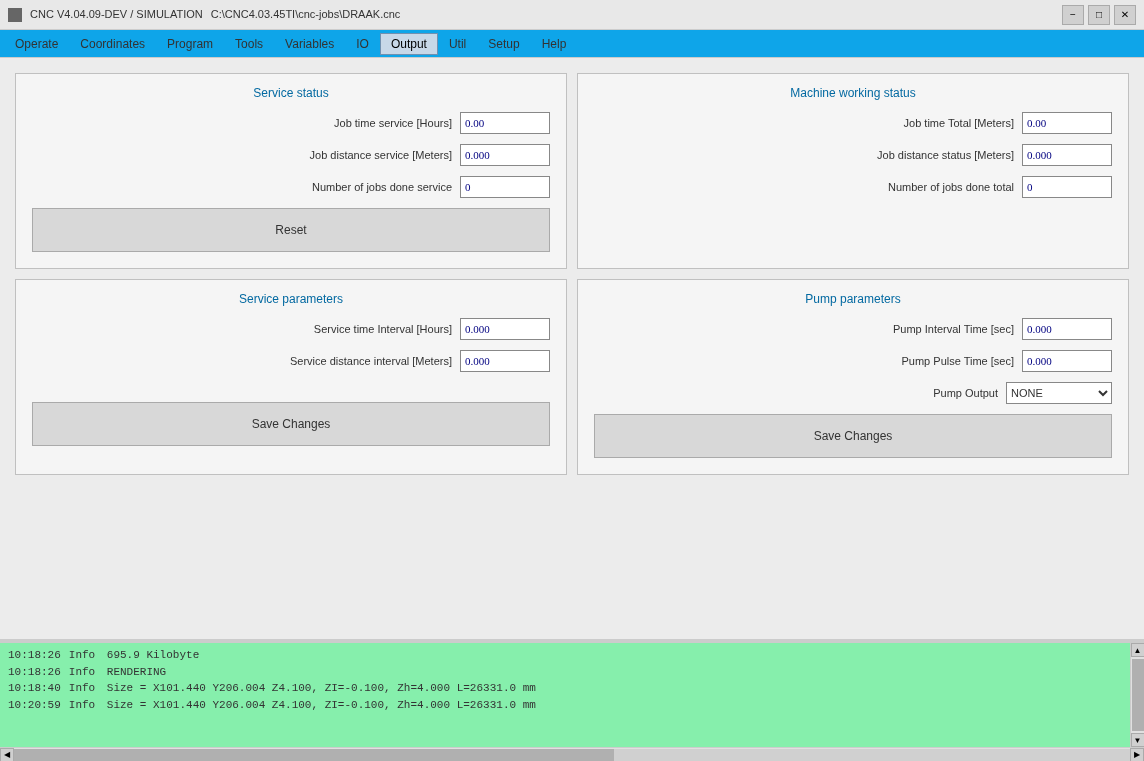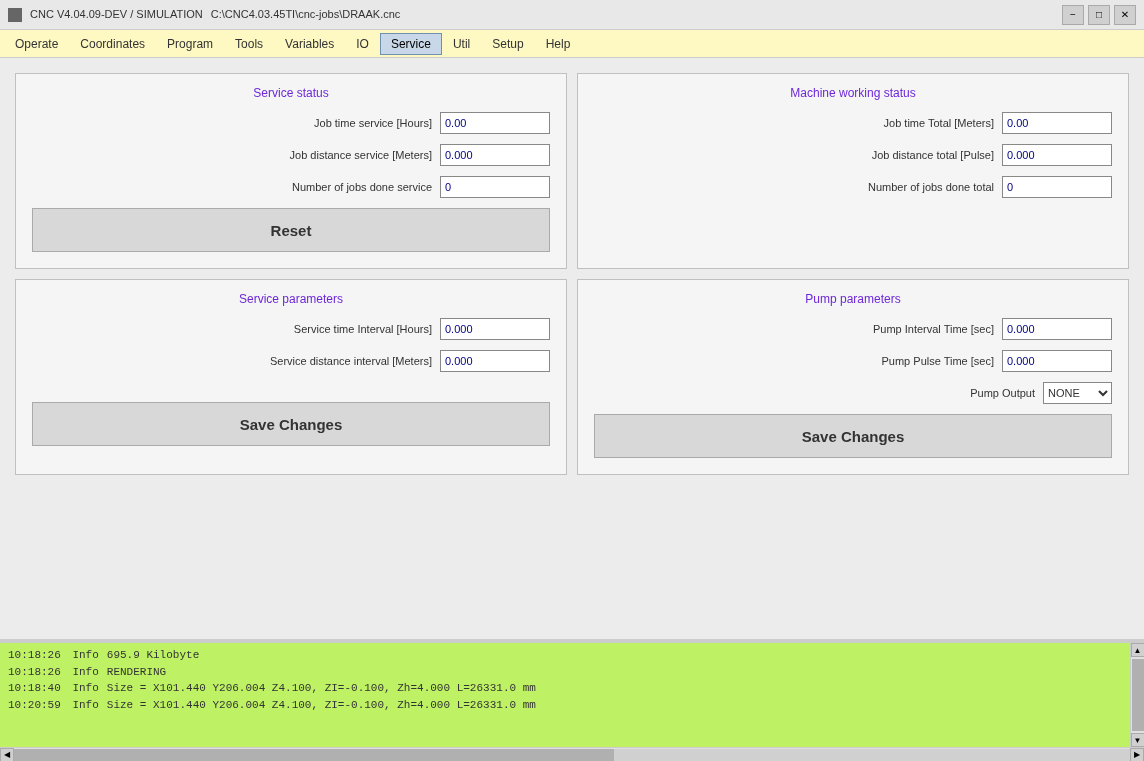--- a/index.html
+++ b/index.html
@@ -49,21 +49,21 @@
       cursor: pointer;
       display: flex;
       align-items: center;
       justify-content: center;
       font-size: 10px;
     }
 
     
     .menu-bar {
       height: 28px;
-      background: #fef9c3;
+      background: #0ea5e9;
       border-bottom: 1px solid #ccc;
       display: flex;
       align-items: center;
       padding: 0 4px;
     }
     .menu-item {
       padding: 3px 10px;
       font-size: 12px;
       cursor: pointer;
       color: #333;
@@ -94,81 +94,79 @@
     .panel {
       flex: 1;
       background: #f5f5f5;
       border: 1px solid #c0c0c0;
       padding: 12px 16px 16px 16px;
     }
 
     .panel-title {
       text-align: center;
       font-size: 12px;
-      color: #6d28d9;
+      color: #0369a1;
       margin-bottom: 12px;
     }
 
     .field-row {
       display: flex;
       align-items: center;
       margin-bottom: 10px;
       justify-content: flex-end;
     }
 
     .field-label {
       font-size: 11px;
       color: #333;
       margin-right: 8px;
       text-align: right;
     }
 
     .field-input {
-      width: 110px;
+      width: 90px;
       height: 22px;
       border: 1px solid #888;
       background: white;
       padding: 2px 4px;
       font-size: 11px;
-      font-family: Liberation Sans, sans-serif;
+      font-family: Liberation Serif, serif;
       color: #000080;
     }
 
     .reset-btn, .save-btn {
       display: block;
       width: 100%;
       height: 44px;
       background: #d8d8d8;
       border: 1px solid #aaa;
       cursor: pointer;
-      font-size: 15px;
+      font-size: 12px;
       font-family: inherit;
       color: #333;
       margin-top: 8px;
-      font-weight: bold;
     }
 
     .dropdown-field {
-      width: 69px;
+      width: 106px;
       height: 22px;
       border: 1px solid #888;
       background: white;
       font-size: 11px;
       font-family: inherit;
       color: #333;
     }
 
     
     .log-area {
       height: 120px;
-      background: #bef264;
+      background: #86efac;
       border-top: 2px solid #ccc;
       display: flex;
       flex-direction: column;
-      text-align: right;
     }
 
     .log-content {
       flex: 1;
       overflow-y: auto;
       padding: 4px 8px;
       font-size: 11px;
       font-family: 'Courier New', monospace;
       color: #333;
       line-height: 1.5;
@@ -268,21 +266,21 @@
 </div>
 
 <div class="menu-bar">
 
 <div class="menu-item">Operate</div>
     <div class="menu-item">Coordinates</div>
     <div class="menu-item">Program</div>
     <div class="menu-item">Tools</div>
     <div class="menu-item">Variables</div>
     <div class="menu-item">IO</div>
-    <div class="menu-item active">Service</div>
+    <div class="menu-item active">Output</div>
     <div class="menu-item">Util</div>
     <div class="menu-item">Setup</div>
     <div class="menu-item">Help</div>
   </div>
 
 <div class="main-content">
 
   <div class="panel-row">
 
     <div class="panel">
@@ -305,21 +303,21 @@
     </div>
 
     <div class="panel">
       <div class="panel-title">Machine working status</div>
 
       <div class="field-row">
         <span class="field-label">Job time Total [Meters]</span>
         <input class="field-input" type="text" value="0.00" style="">
       </div>
       <div class="field-row">
-        <span class="field-label">Job distance total [Pulse]</span>
+        <span class="field-label">Job distance status [Meters]</span>
         <input class="field-input" type="text" value="0.000" style="">
       </div>
       <div class="field-row">
         <span class="field-label">Number of jobs done total</span>
         <input class="field-input" type="text" value="0" style="">
       </div>
     </div>
 
   </div>
 

